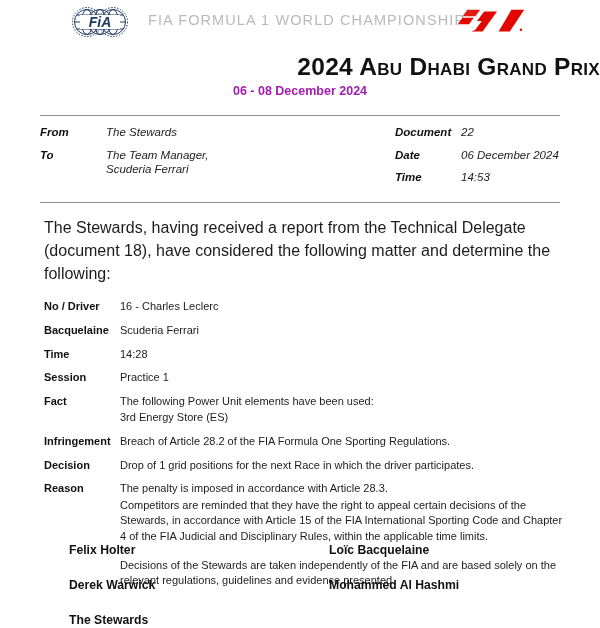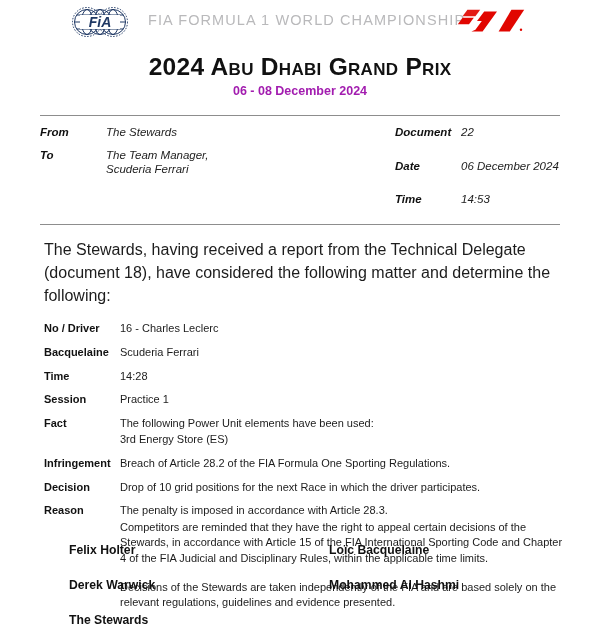--- a/index.html
+++ b/index.html
@@ -46,21 +46,21 @@
   }
   .f1-logo {
     position: absolute;
     left: 457px;
     top: 8px;
     width: 68px;
     height: 26px;
   }
 
   .gp-title {
-    text-align: center;
+    text-align: right;
     font-size: 24.5px;
     font-weight: bold;
     font-variant: small-caps;
     letter-spacing: 0.3px;
     margin-top: 7px;
     color: #111;
   }
   .gp-dates {
     text-align: center;
     font-size: 12.5px;
@@ -79,21 +79,21 @@
 
   
   .meta {
     display: flex;
     padding: 9px 40px 0 40px;
     font-size: 11.5px;
     font-style: italic;
   }
   .meta-col { display: flex; flex-direction: column; }
   .meta-col.left { width: 355px; }
-  .meta-col.right { flex: 1; gap: 11px; }
+  .meta-col.right { flex: 1; }
   .meta-row {
     display: flex;
     margin-bottom: 8px;
     line-height: 1.28;
   }
   .meta-label {
     font-weight: bold;
     width: 66px;
     flex: none;
     color: #111;
@@ -260,21 +260,21 @@
       </span>
     </div>
 
     <div class="det-row">
       <span class="det-label">Infringement</span>
       <span class="det-value">Breach of Article 28.2 of the FIA Formula One Sporting Regulations.</span>
     </div>
 
     <div class="det-row">
       <span class="det-label">Decision</span>
-      <span class="det-value">Drop of 10 grid positions for the next Race in which the driver participates.</span>
+      <span class="det-value">Drop of 1 grid positions for the next Race in which the driver participates.</span>
     </div>
 
     <div class="det-row">
       <span class="det-label">Reason</span>
       <span class="det-value">
         <p>The penalty is imposed in accordance with Article 28.3.</p>
         <p>Competitors are reminded that they have the right to appeal certain decisions of the Stewards, in accordance with Article 15 of the FIA International Sporting Code and Chapter 4 of the FIA Judicial and Disciplinary Rules, within the applicable time limits.</p>
         <p class="spaced">Decisions of the Stewards are taken independently of the FIA and are based solely on the relevant regulations, guidelines and evidence presented.</p>
       </span>
     </div>

